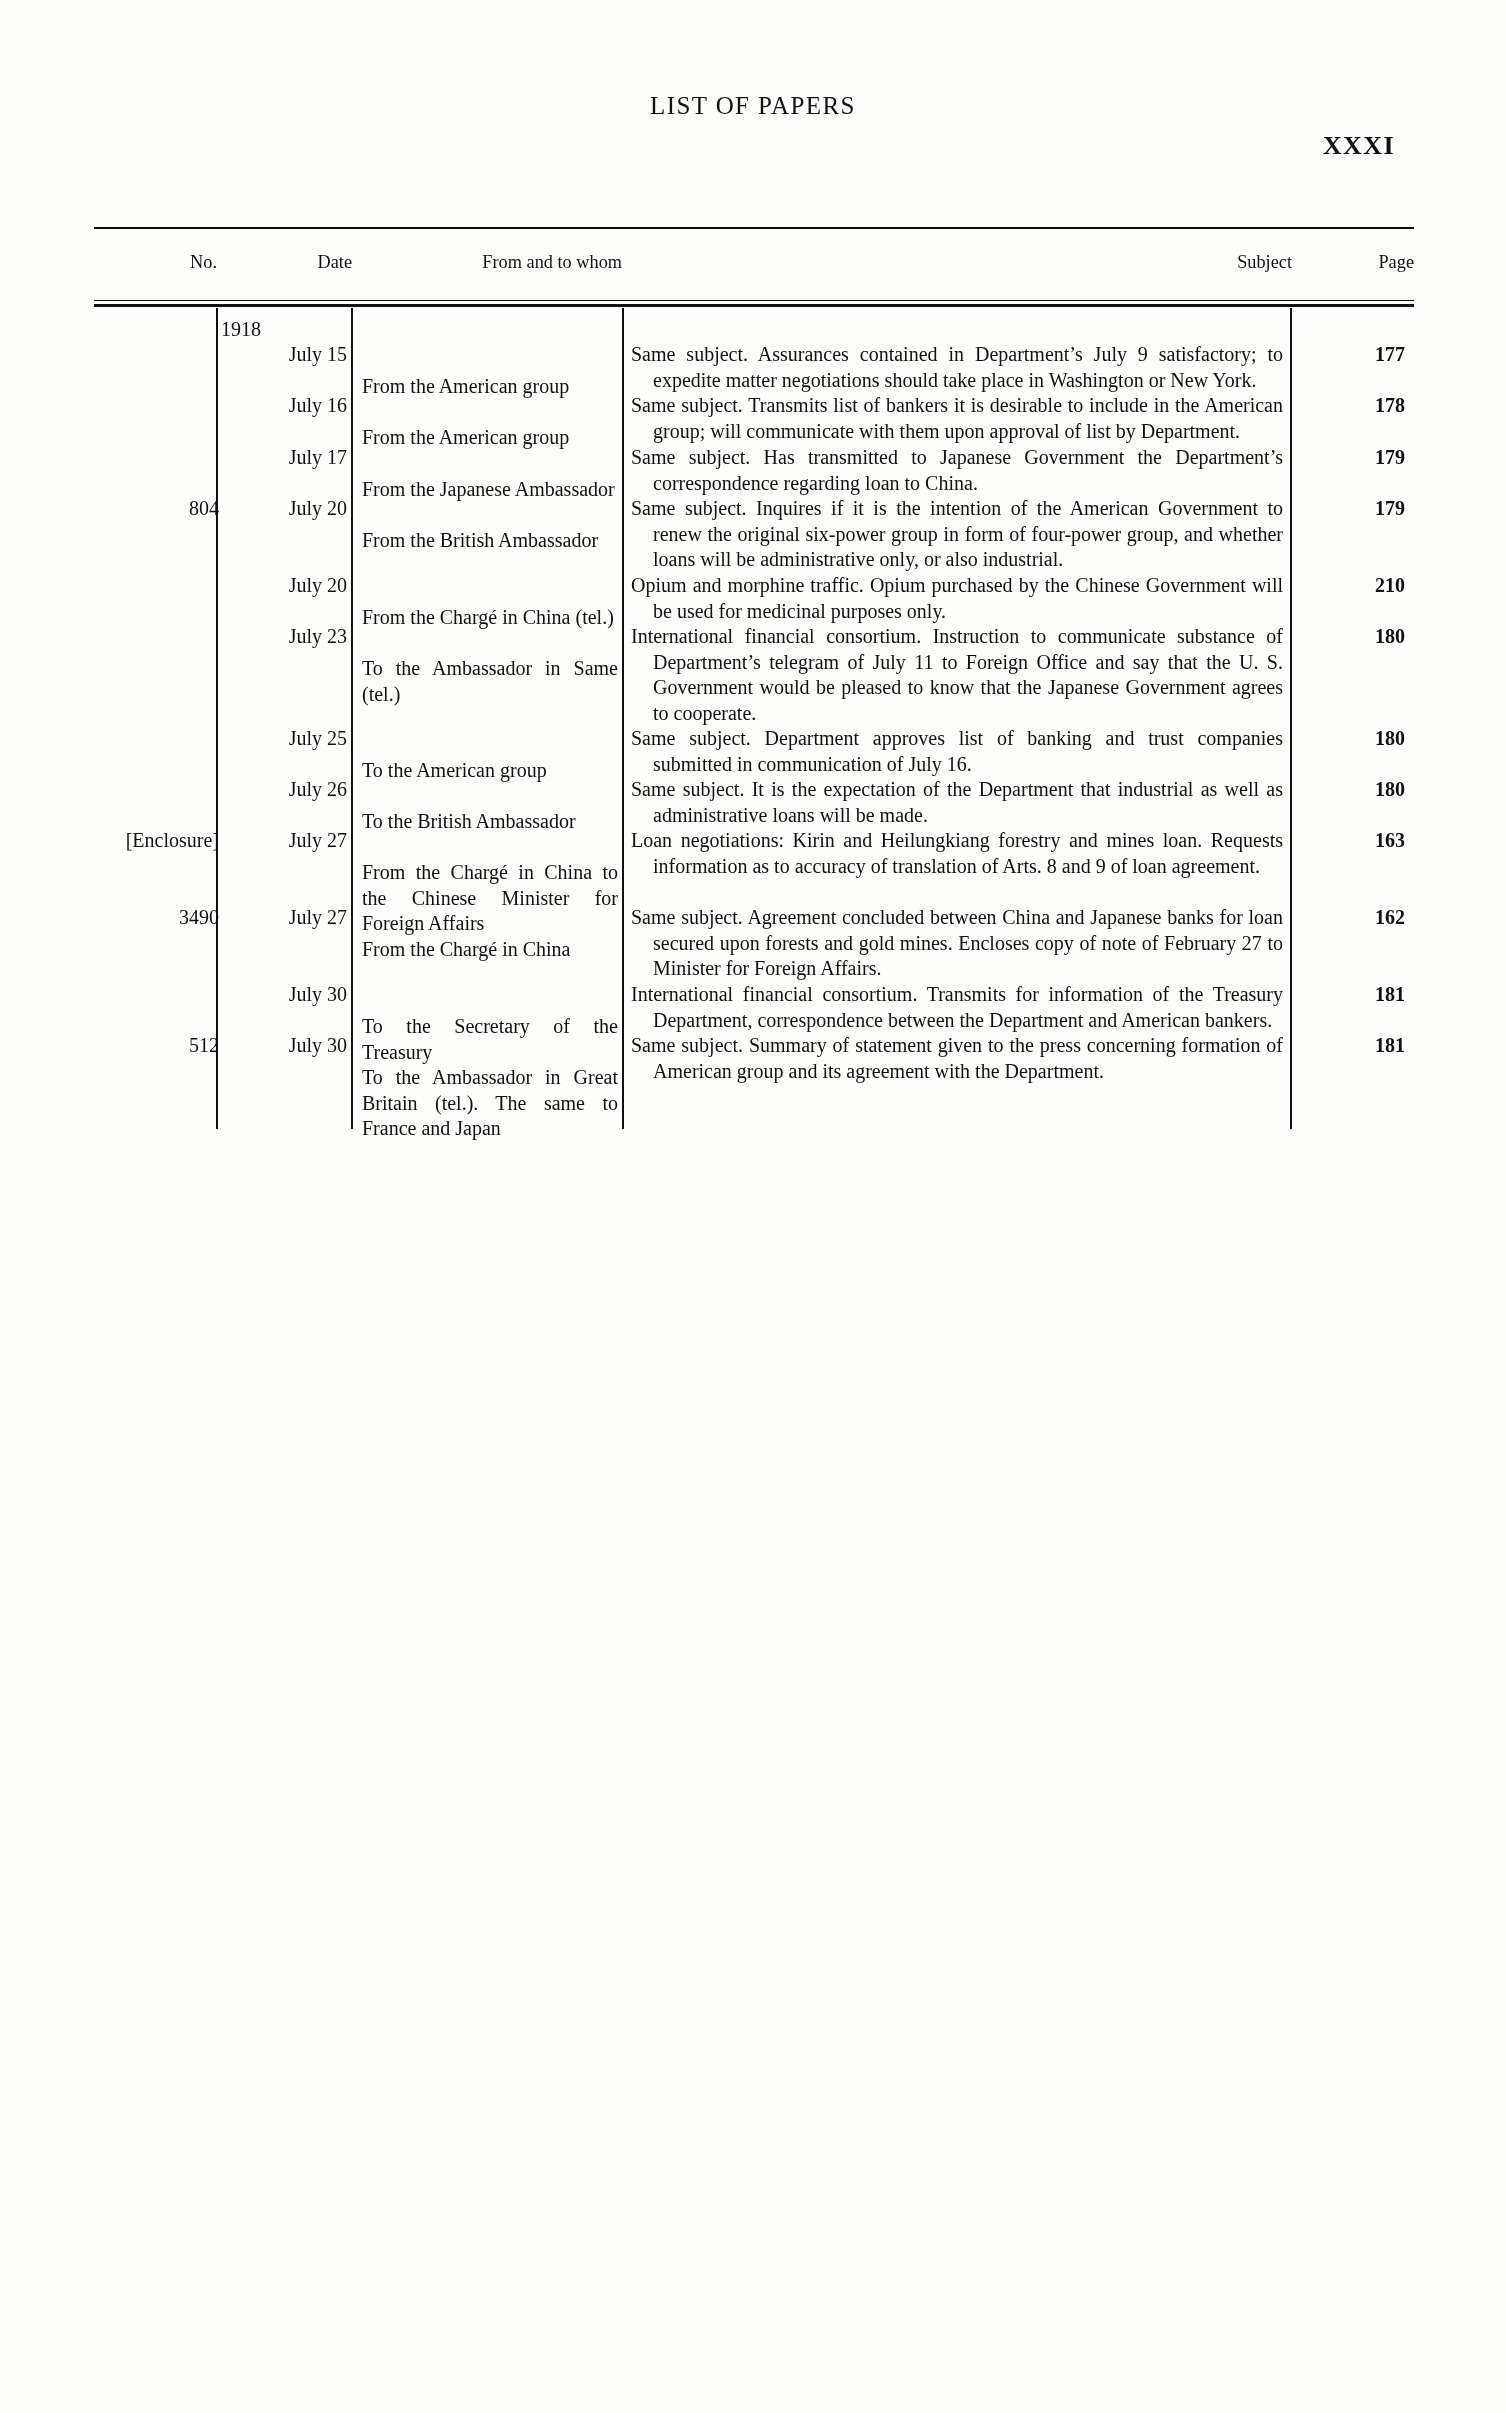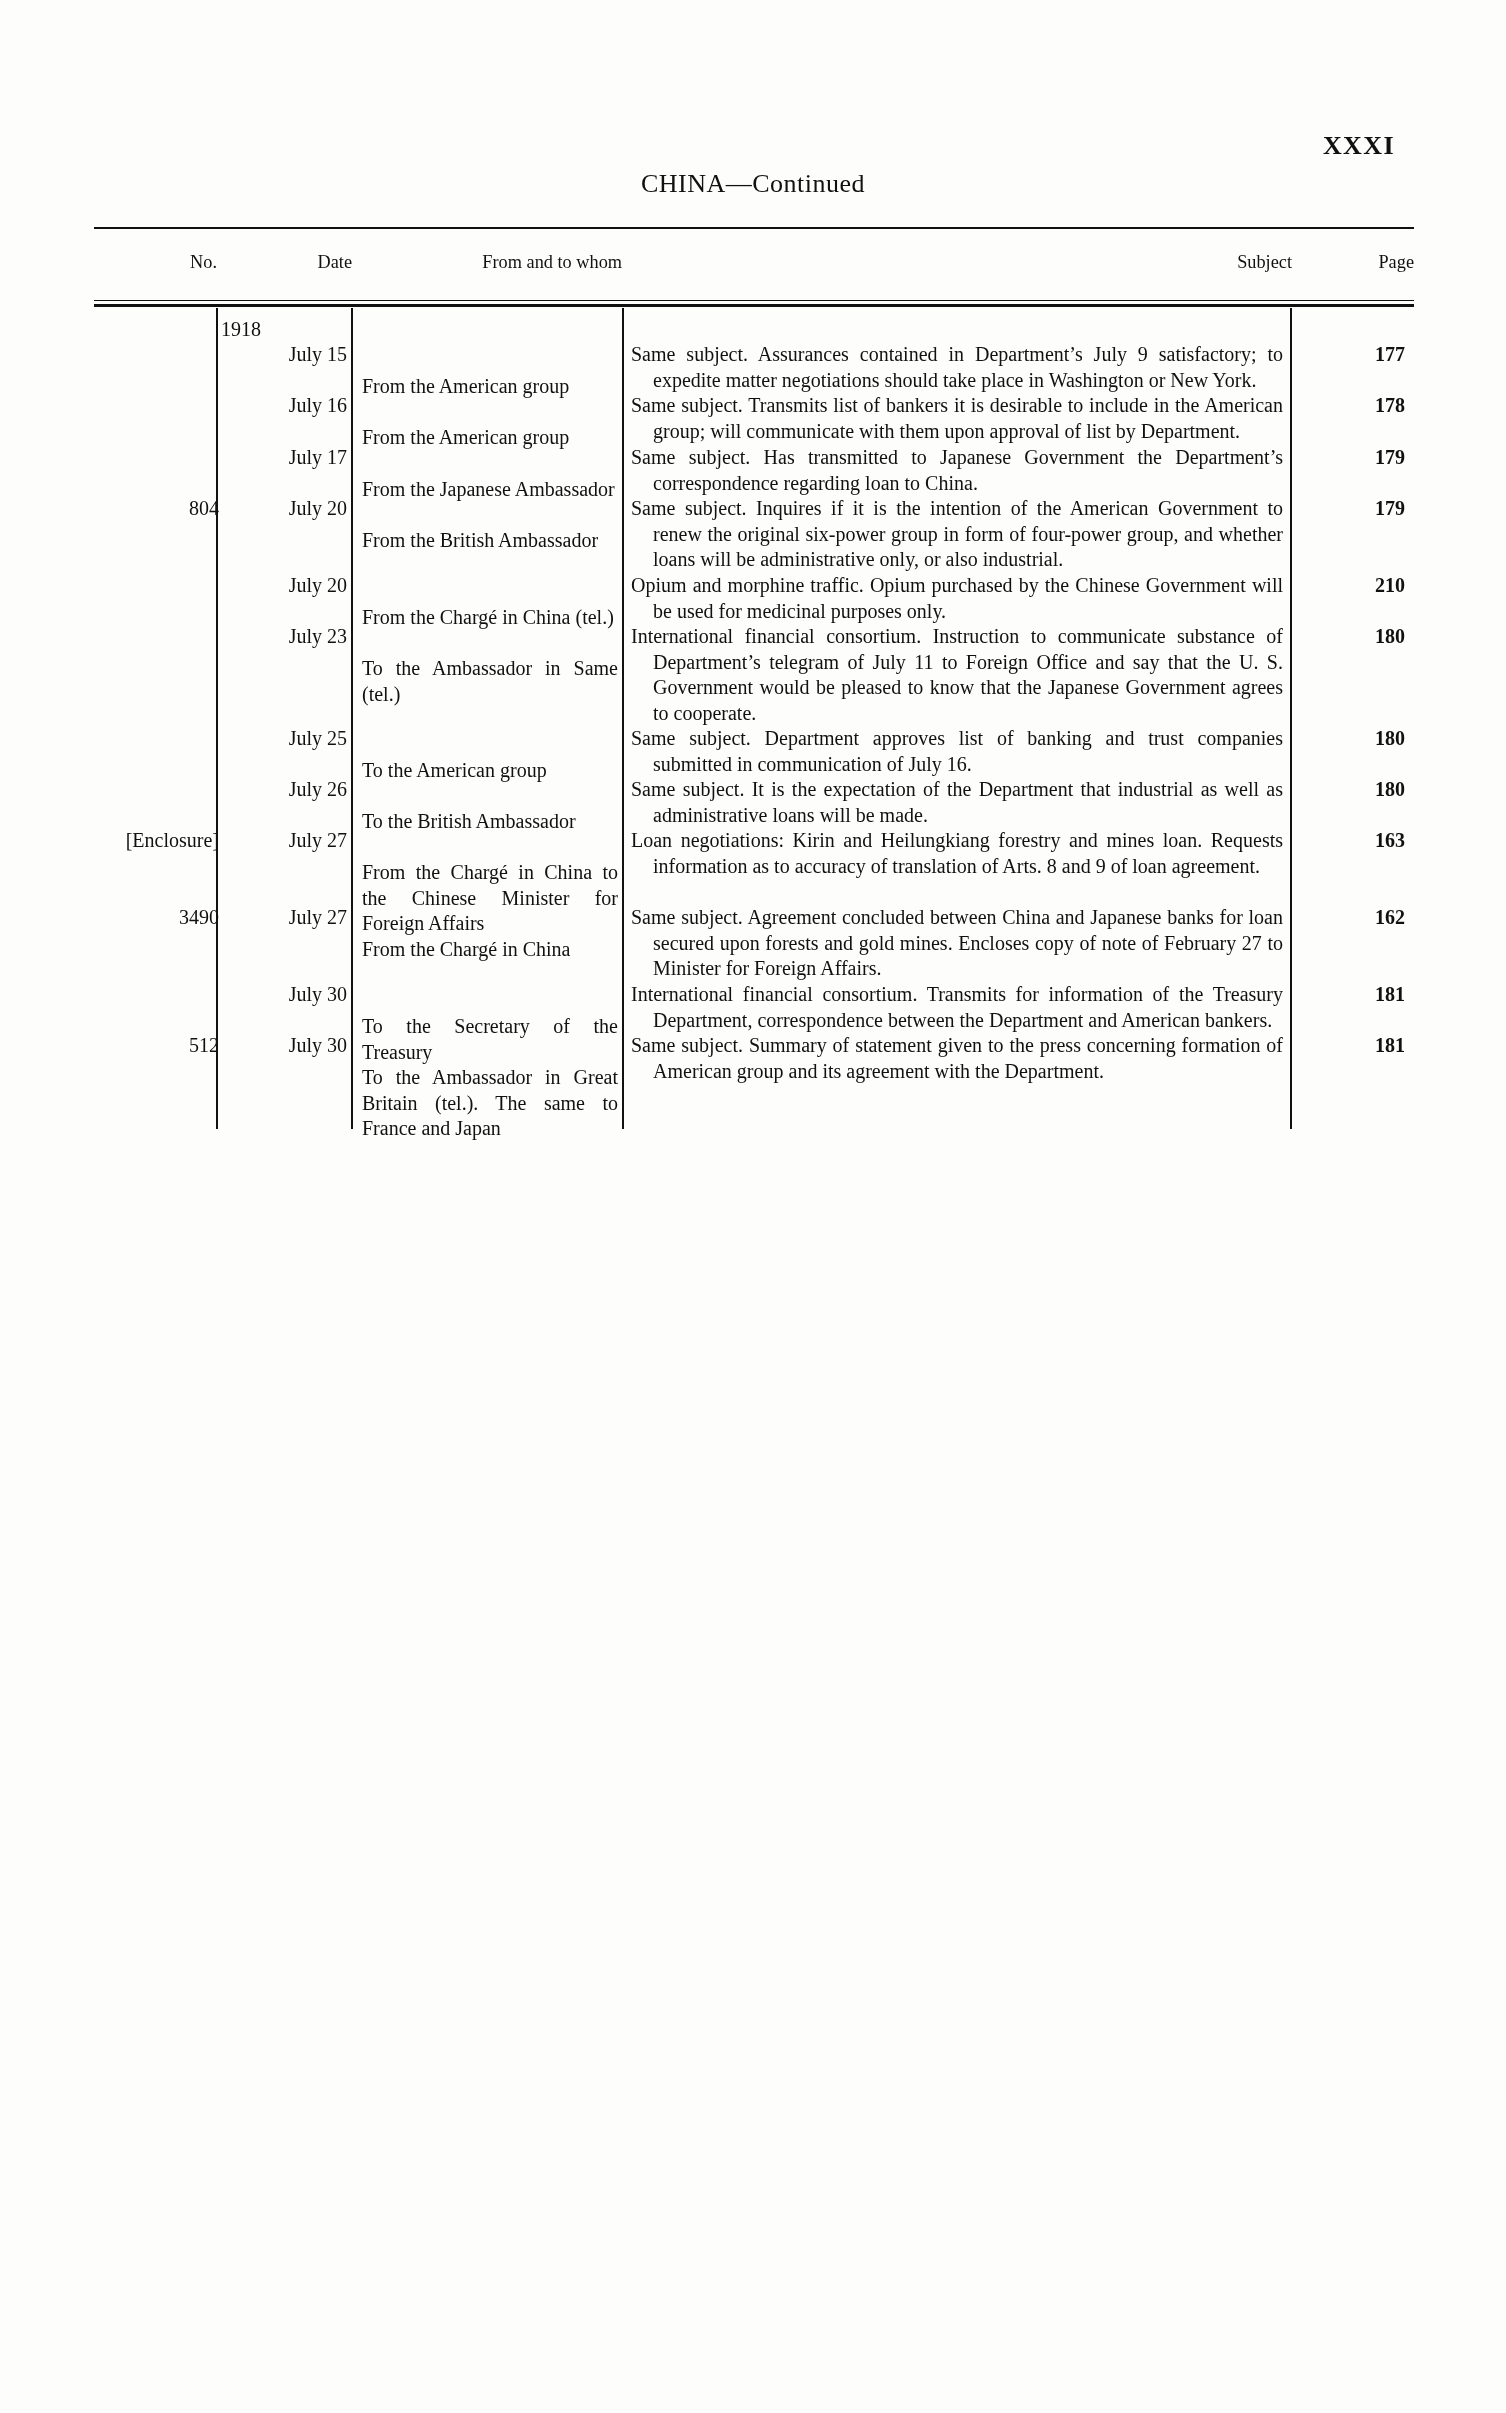--- a/index.html
+++ b/index.html
@@ -182,24 +182,24 @@
     font-size: 20px;
     line-height: 25.6px;
   }
 </style>
 </head>
 <body>
 
 <div class="page">
 
   <div class="runhead">
+    <div class="runhead-title">LIST OF PAPERS</div>
     <div class="runhead-folio">XXXI</div>
   </div>
 
-  <div class="section-title">CHINA—Continued</div>
 
   <div class="tbl">
     <div class="rule-top"></div>
 
     <div class="headrow">
       <div class="headcell h-no">No.</div>
       <div class="headcell h-date">Date</div>
       <div class="headcell h-from">From and to whom</div>
       <div class="headcell h-subj">Subject</div>
       <div class="headcell h-page">Page</div>

